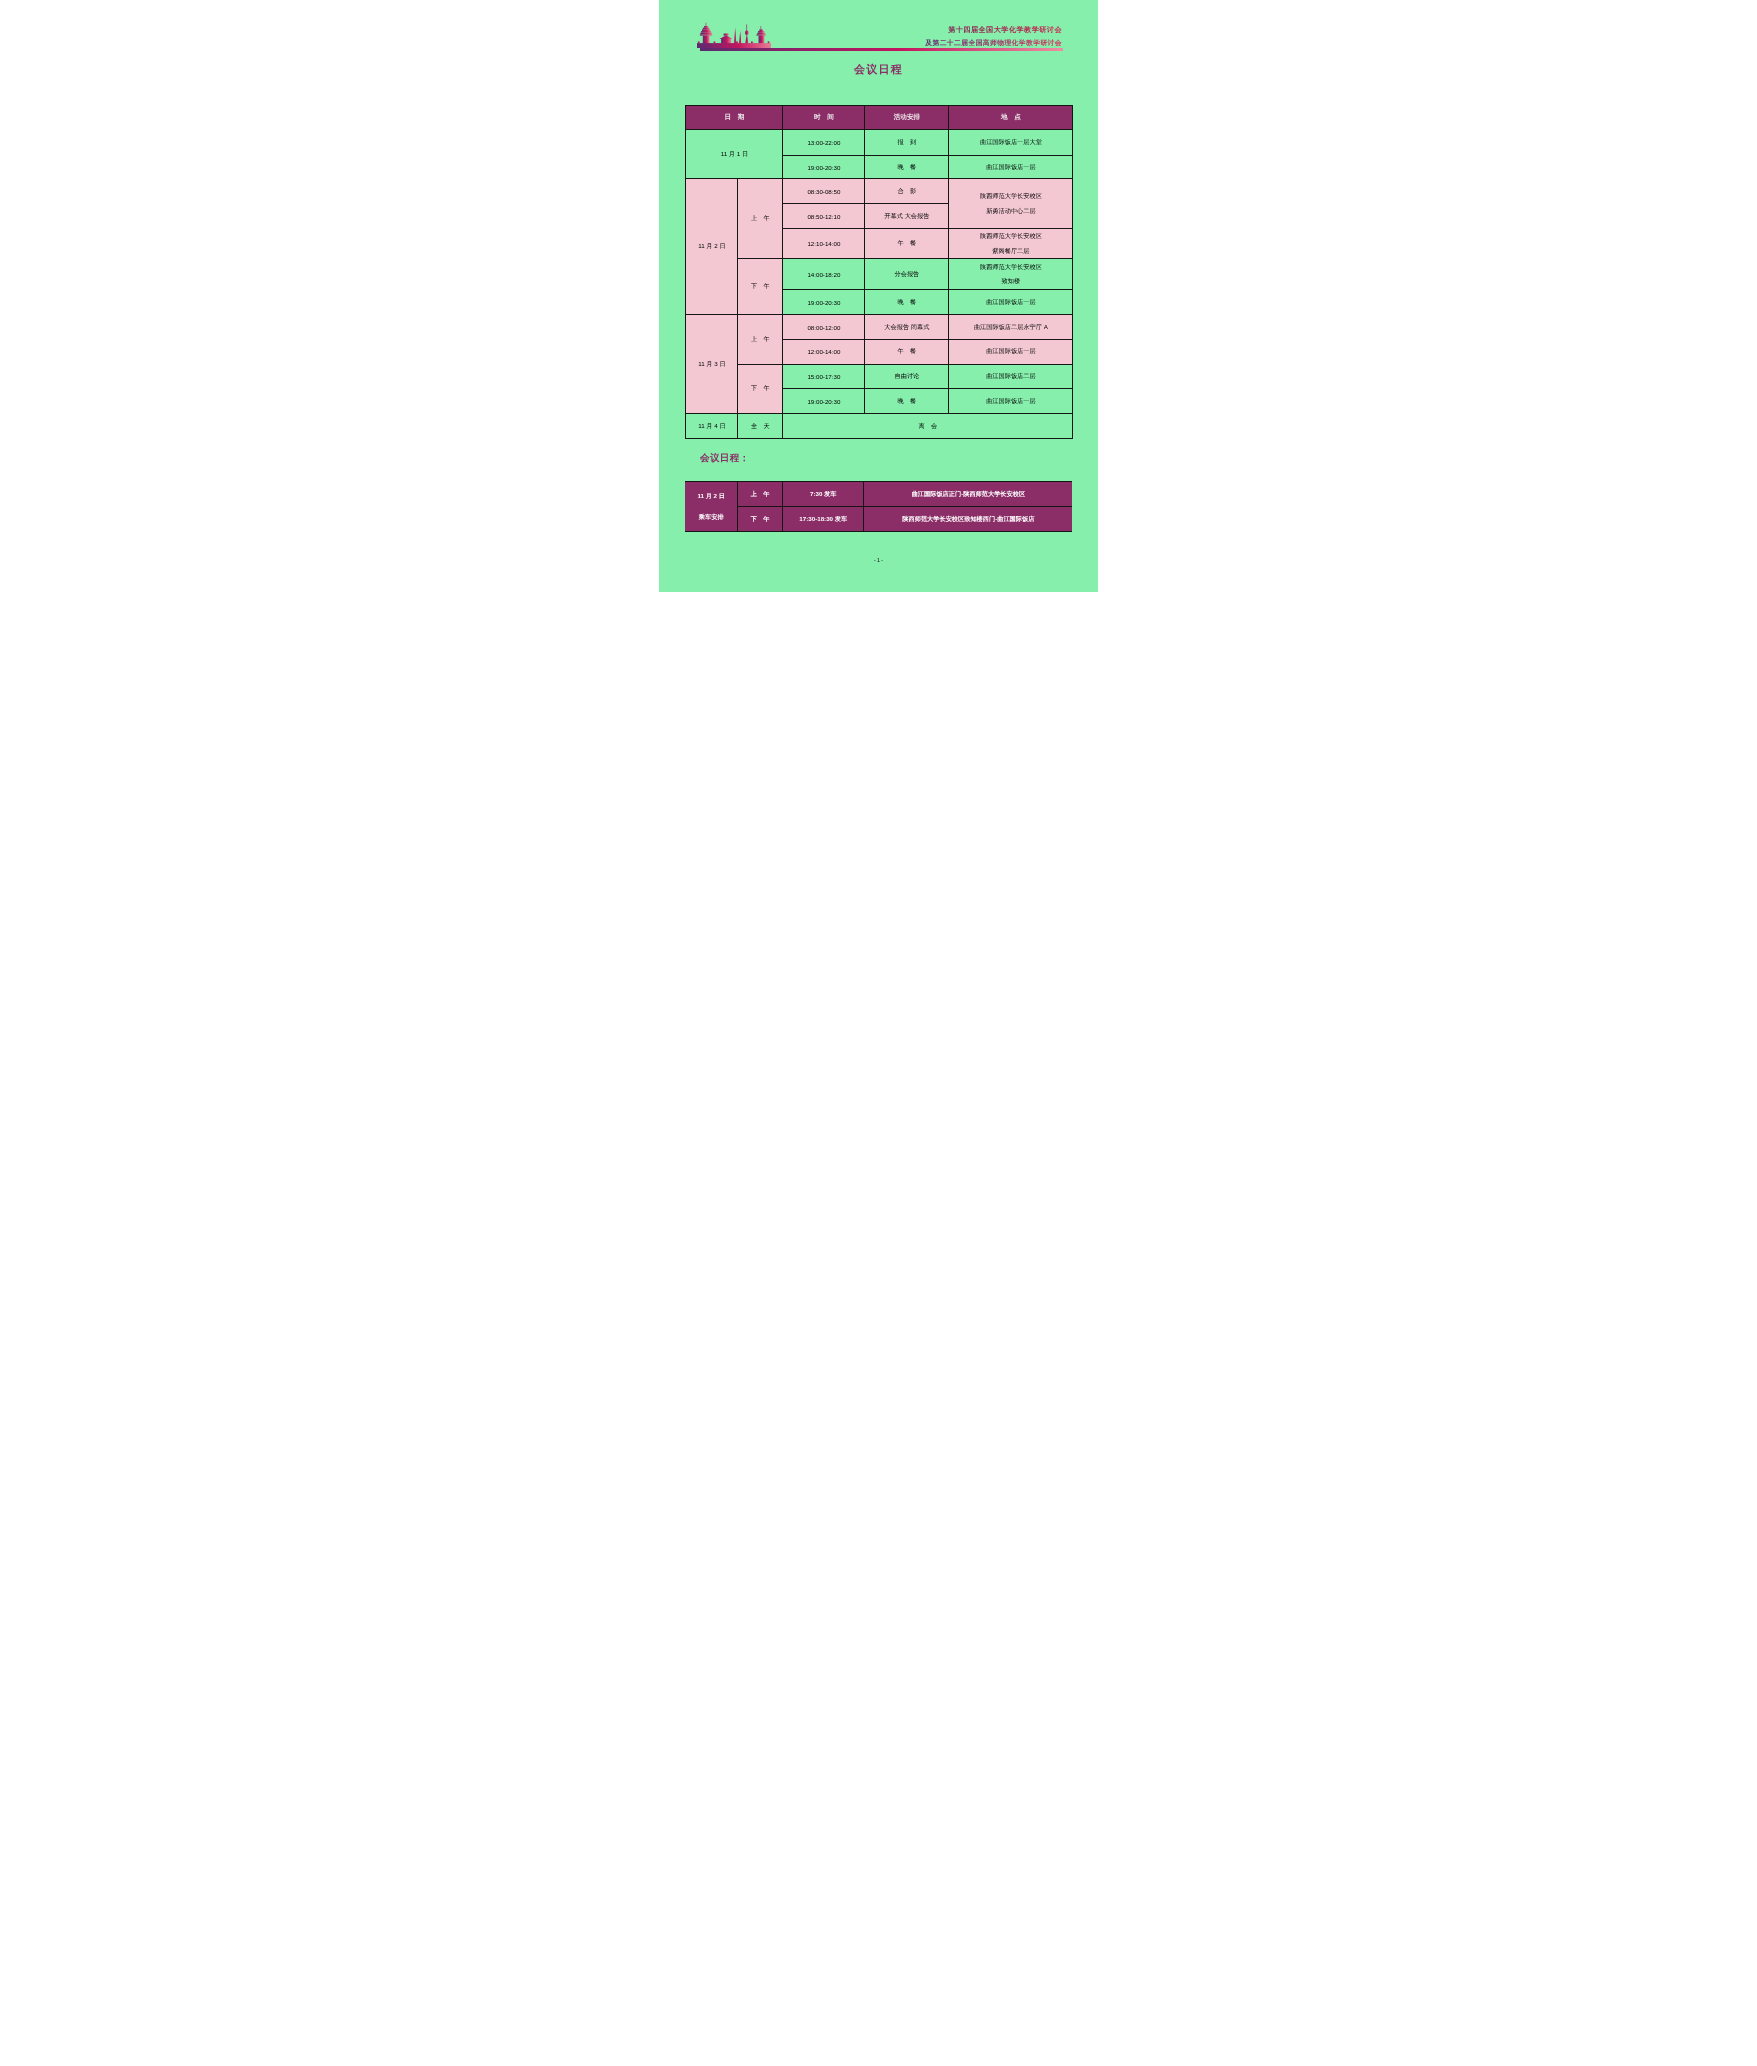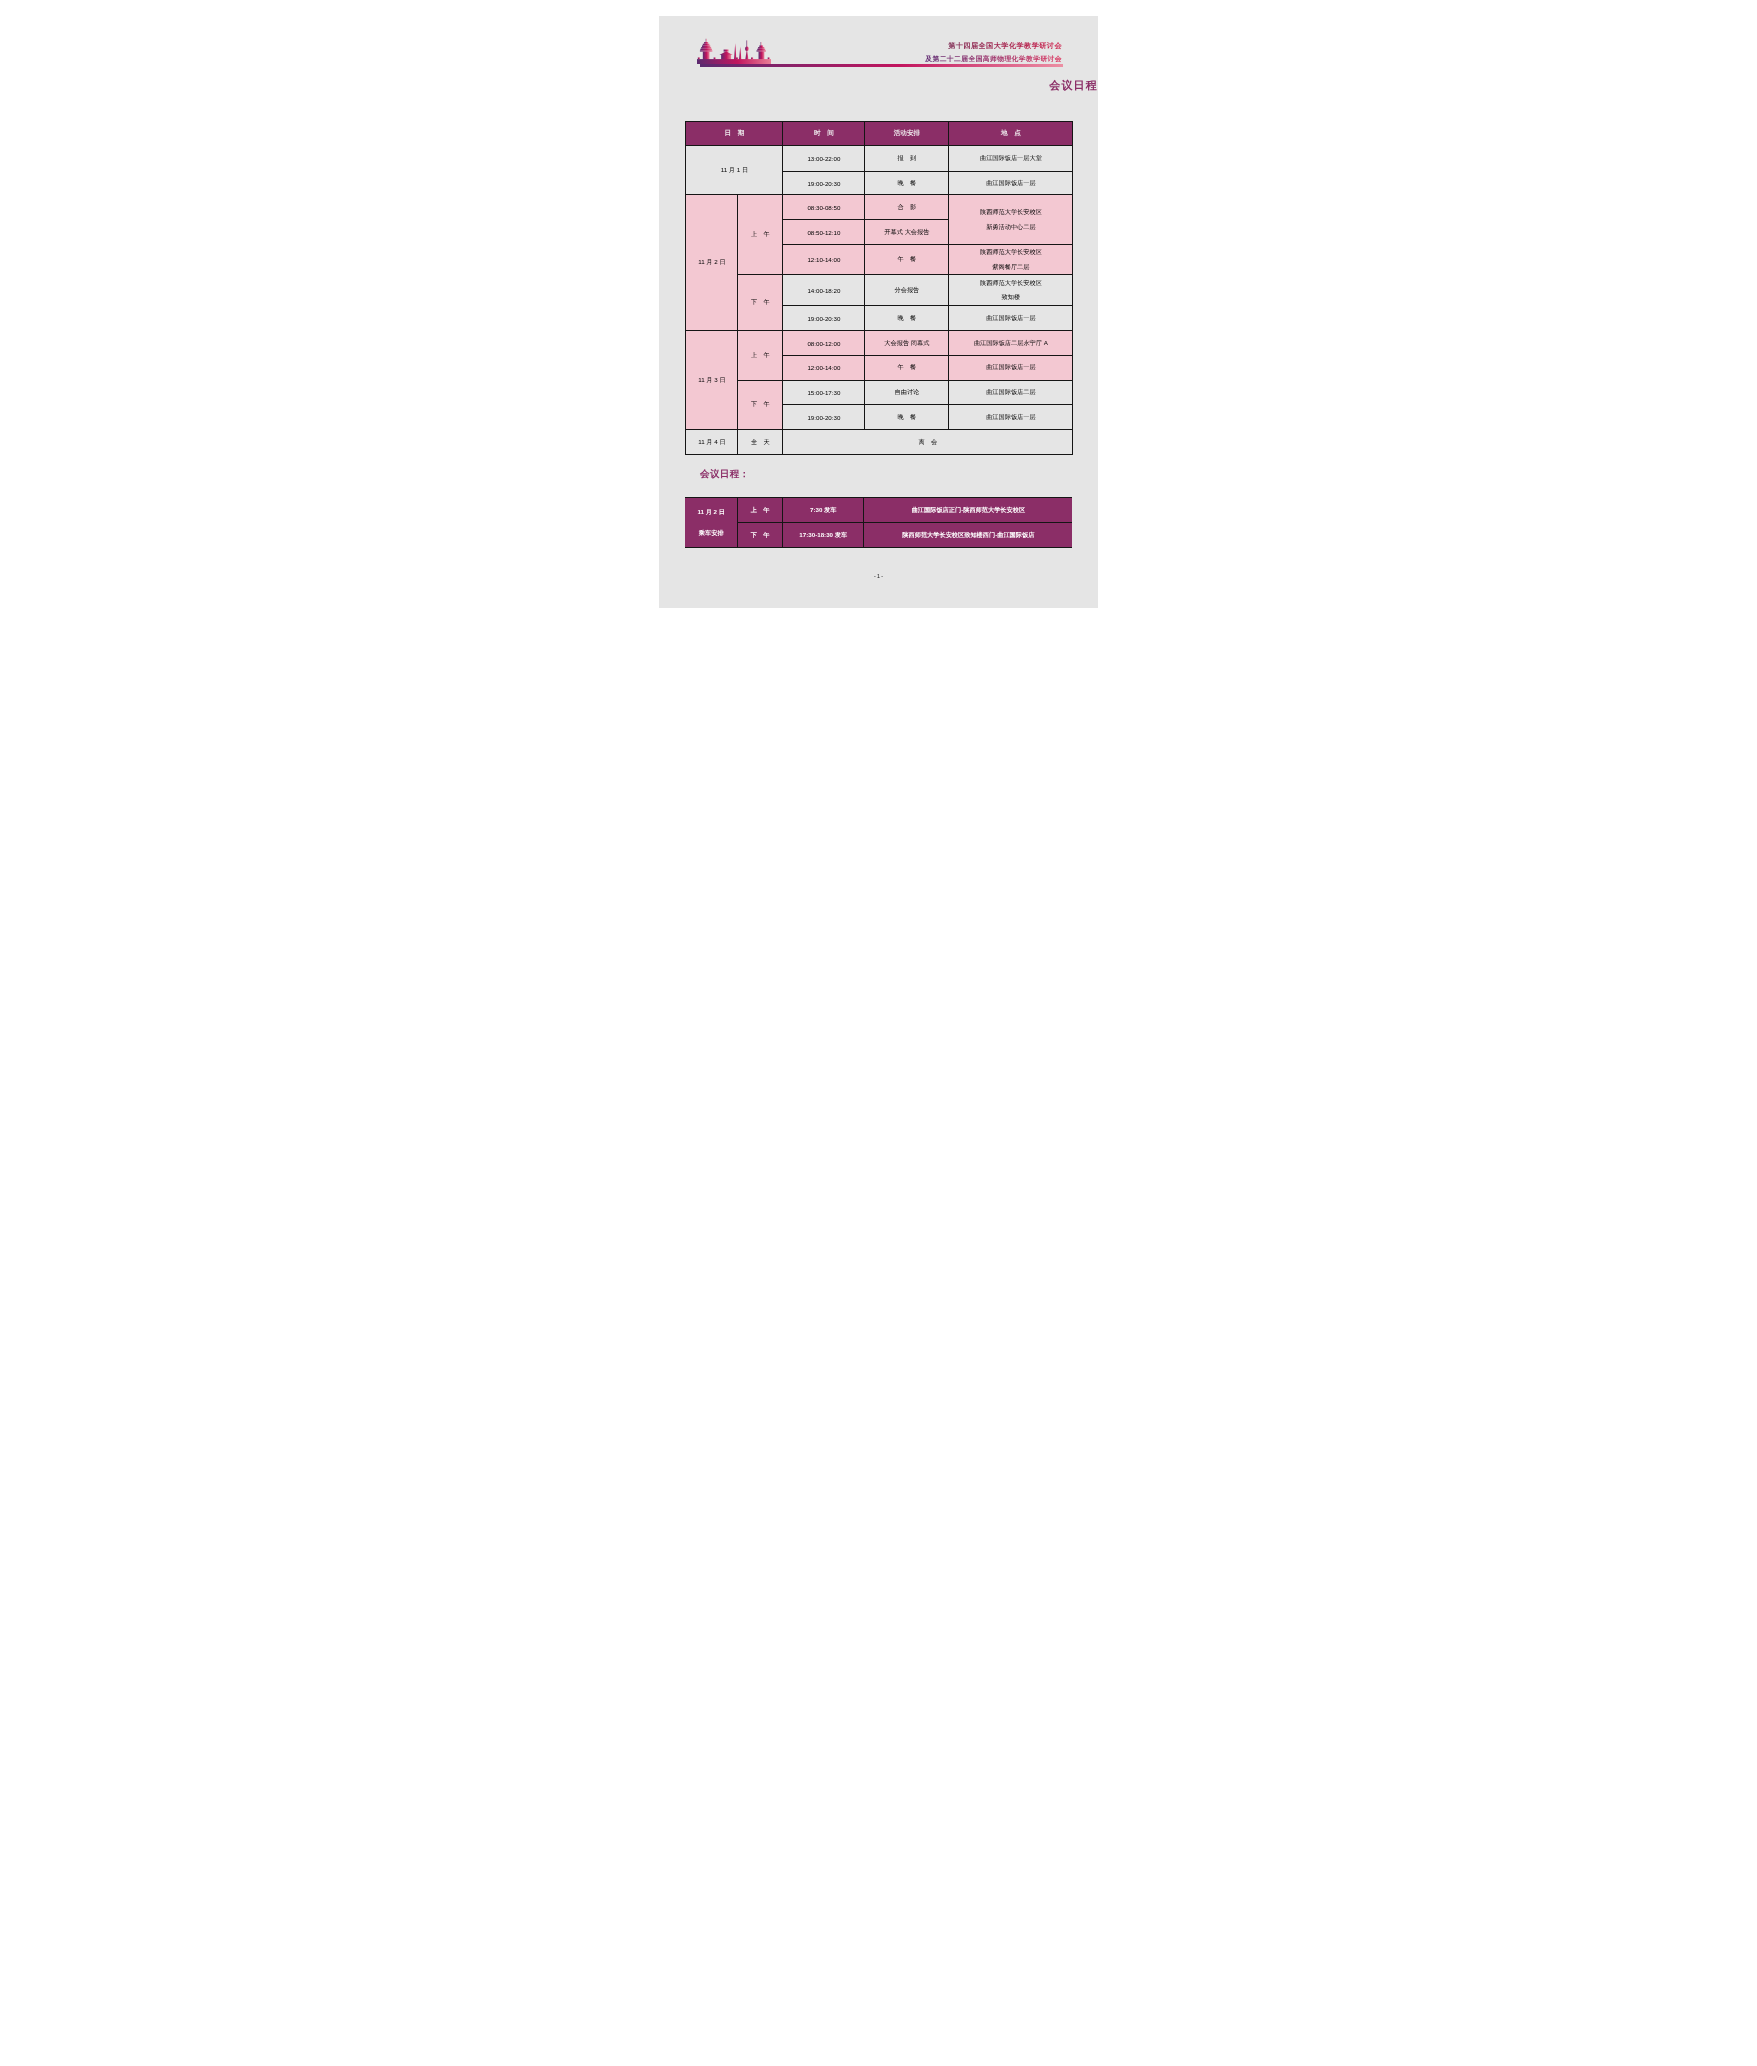--- a/index.html
+++ b/index.html
@@ -6,39 +6,39 @@
     --brand-purple:#8B2E67;
     --table-pink:#F3C8D2;
     --line1-from:#7E2A52; --line1-to:#D0234F;
     --line2-from:#5F2A72; --line2-to:#DD3660;
     --bar-from:#5B2A70; --bar-mid:#C2155E; --bar-to:#EC8FA3;
     --ink:#151515;
   }
   *{margin:0;padding:0;box-sizing:border-box}
   html,body{background:#fff}
   body{font-family:"Liberation Sans","DejaVu Sans",sans-serif;color:#000}
-  .page{position:relative;width:439px;height:592px;margin:16px auto;background:#e5e5e5;overflow:hidden}
+  .page{position:relative;width:439px;height:592px;margin:0 auto;background:#86efac;overflow:hidden}
 
   
   .logo{position:absolute;left:38px;top:21.5px;width:74px;height:26.4px}
   .hline{position:absolute;right:36px;text-align:right;font-weight:bold;white-space:nowrap;
          color:var(--line1-to);letter-spacing:0.4px}
   .hline1{top:25px;font-size:7.2px}
   .hline2{top:38px;font-size:6.8px}
   @supports ((-webkit-background-clip:text) or (background-clip:text)){
     .hline1{background:linear-gradient(90deg,var(--line1-from),var(--line1-to));
             -webkit-background-clip:text;background-clip:text;color:transparent}
     .hline2{background:linear-gradient(90deg,var(--line2-from),var(--line2-to));
             -webkit-background-clip:text;background-clip:text;color:transparent}
   }
   .gbar{position:absolute;left:41px;top:48px;width:363px;height:2.5px;
         background:linear-gradient(90deg,var(--bar-from),var(--bar-mid) 55%,var(--bar-to))}
 
   
-  .ptitle{position:absolute;left:0;right:0;top:62px;text-align:right;
+  .ptitle{position:absolute;left:0;right:0;top:62px;text-align:center;
           font-size:11px;font-weight:bold;letter-spacing:1.2px;color:var(--brand-purple)}
 
   
   table{border-collapse:collapse;table-layout:fixed}
   .sched{position:absolute;left:26.4px;top:105px;width:387px;border:1.2px solid var(--ink)}
   .sched th,.sched td{border:0.6px solid var(--ink);text-align:center;vertical-align:middle;
           font-size:6.2px;padding:0.4px;overflow:hidden}
   .sched thead th{background:var(--brand-purple);color:#EDE7EB;font-weight:bold;
           font-size:6.6px;border-bottom:1.2px solid var(--ink)}
   .sched td{border-top-width:0.8px;border-bottom-width:0.8px}

